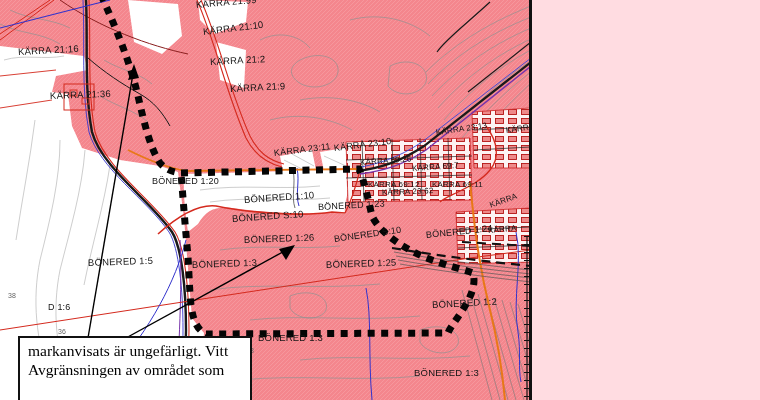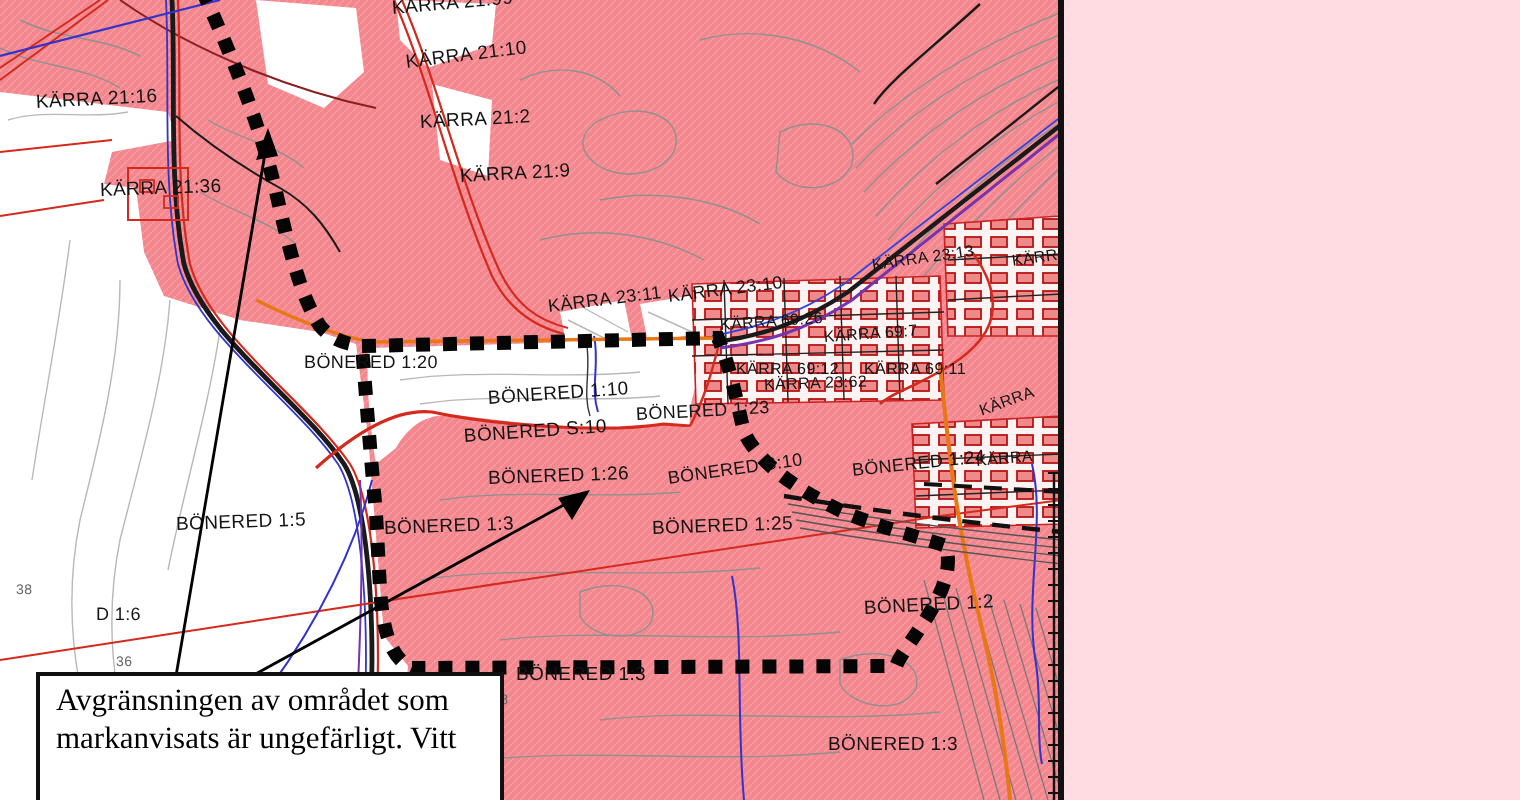--- a/index.html
+++ b/index.html
@@ -223,19 +223,19 @@
       <path d="M88,338 L134,68" stroke="#000" stroke-width="1.4" fill="none"></path>
       <polygon points="134,64 128,80 139,78" fill="#000"></polygon>
     </g>
     <g>
       <path d="M126,338 L290,248" stroke="#000" stroke-width="1.4" fill="none"></path>
       <polygon points="295,245 279,249 286,260" fill="#000"></polygon>
     </g>
   </svg>
 
   <div id="note-box">
+    <div class="note-line">markanvisats är ungefärligt. Vitt</div>
     <div class="note-line">Avgränsningen av området som</div>
-    <div class="note-line">markanvisats är ungefärligt. Vitt</div>
   </div>
 </div>
 
 <div id="map-border"></div>
 <div id="side-panel" style="background: rgb(255, 220, 225);"></div>
 
 </body></html>

